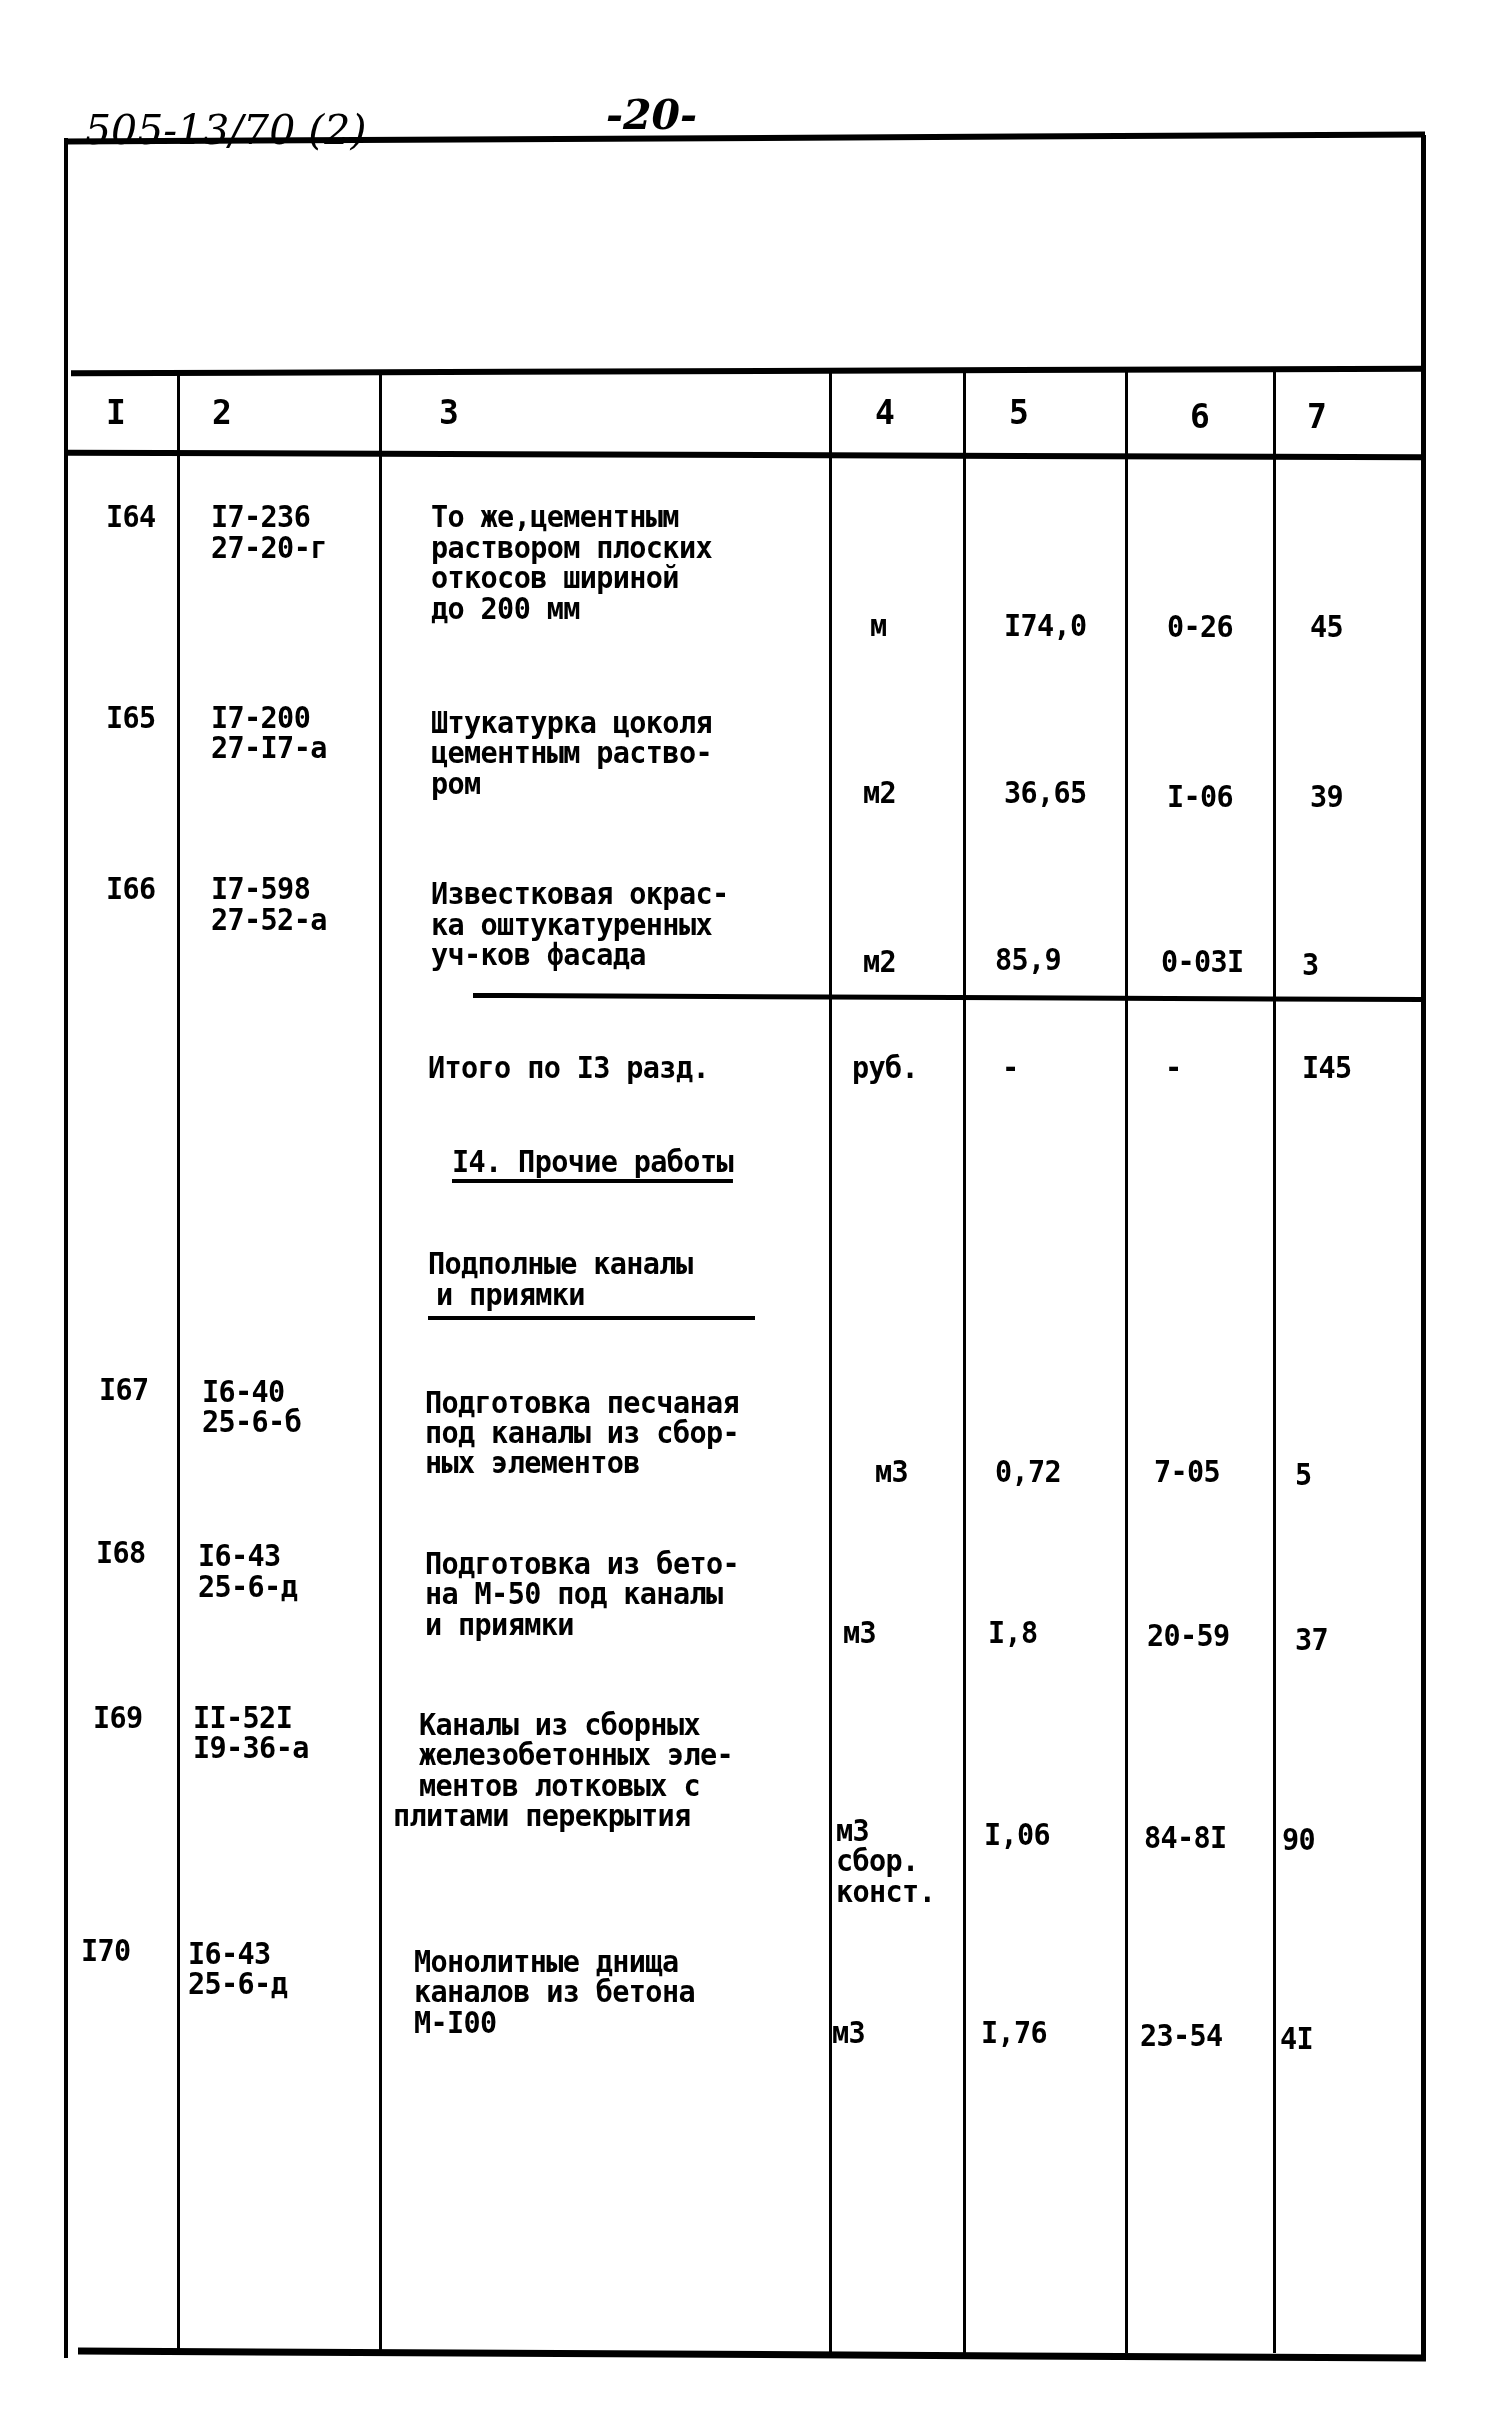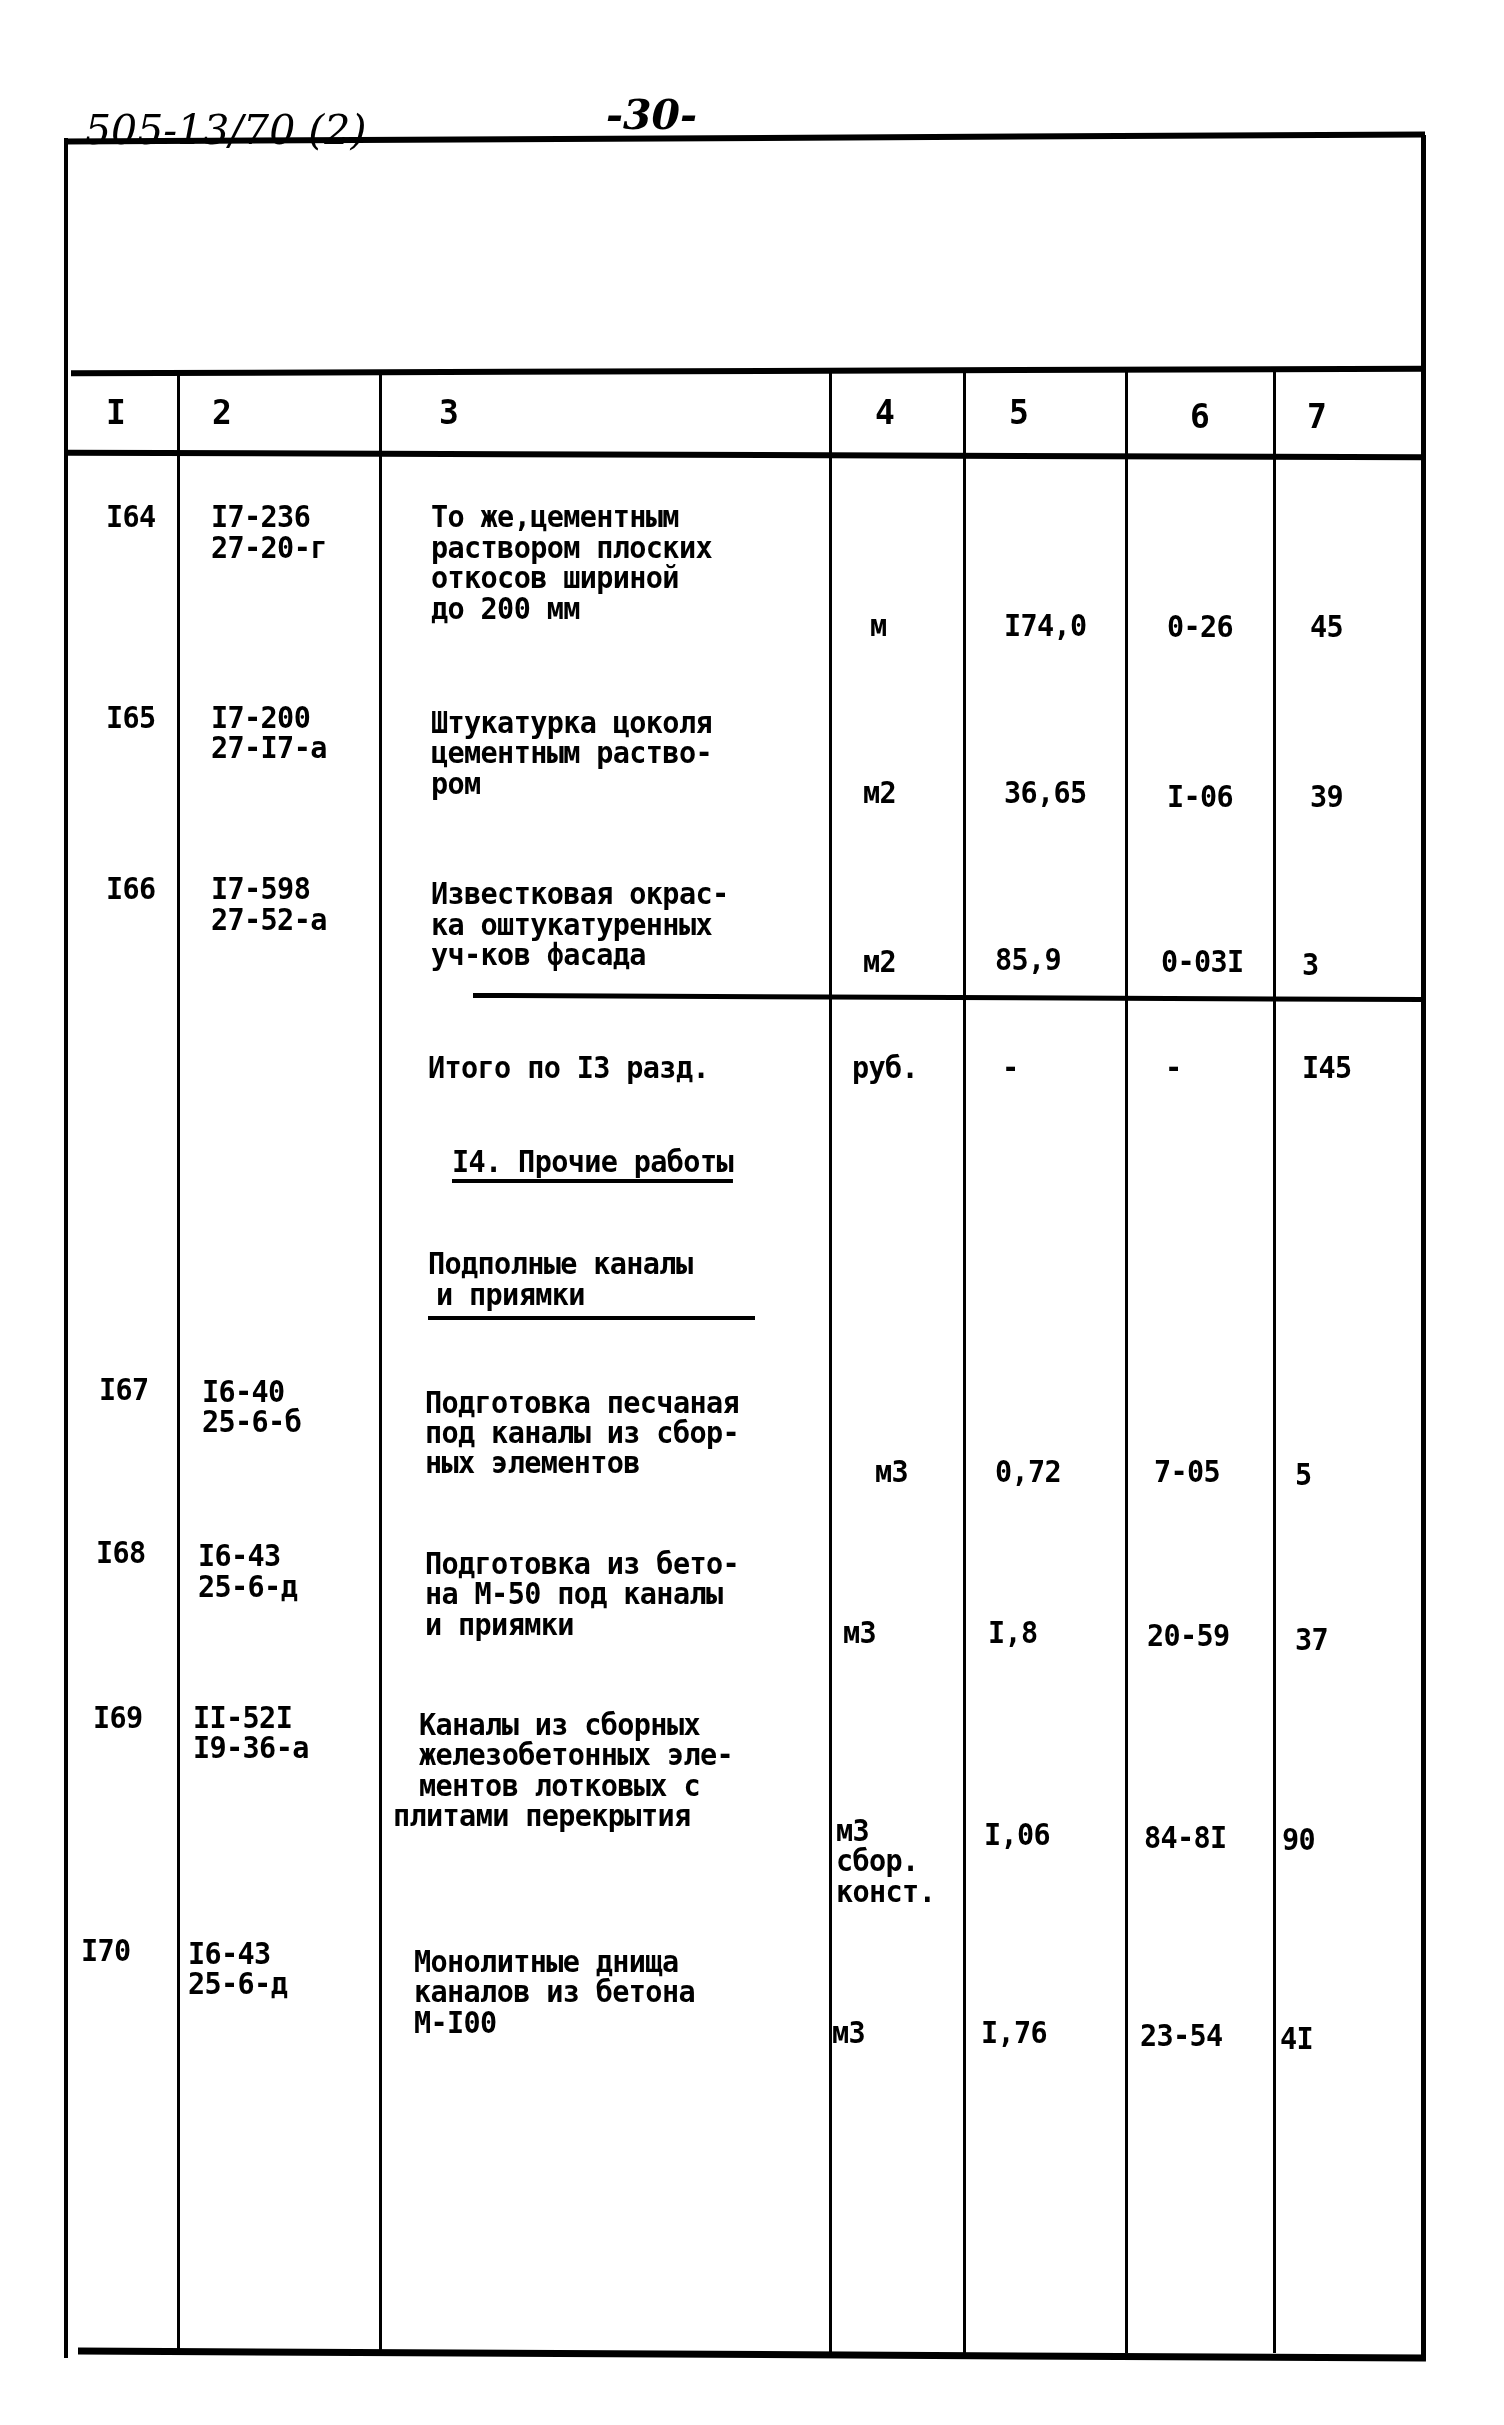--- a/index.html
+++ b/index.html
@@ -10,21 +10,21 @@
   .line { position: absolute; background: #000; }
   .t { position: absolute; font-size: 31px; line-height: 34px; font-weight: bold;
        white-space: pre; letter-spacing: -0.7px; transform: scaleX(0.92); transform-origin: left top; }
   .hdr { position: absolute; font-size: 33px; font-weight: bold; }
   .ul { text-decoration: underline; text-decoration-thickness: 3.5px; text-underline-offset: 7px; }
 </style>
 </head>
 <body>
 
 <div class="abs hand" style="left:85px; top:106px;">505-13/70 (2)</div>
-<div class="abs hand" style="left:606px; top:91px; font-weight:bold;">-30-</div>
+<div class="abs hand" style="left:606px; top:91px; font-weight:bold;">-20-</div>
 
 <div>
 
   <div class="line" style="left:64px; top:135px; width:1361px; height:6.4px; transform:rotate(-0.3deg);"></div>
   <div class="line" style="left:64px; top:138px; width:4.2px; height:2220px;"></div>
   <div class="line" style="left:1421px; top:135px; width:5px; height:2224px;"></div>
   <div class="line" style="left:78px; top:2351px; width:1348px; height:7px; transform:rotate(0.3deg);"></div>
 
   <div class="line" style="left:71px; top:368px; width:1353px; height:5.7px; transform:rotate(-0.2deg);"></div>
   <div class="line" style="left:68px; top:452px; width:1356px; height:6.4px; transform:rotate(0.2deg);"></div>

